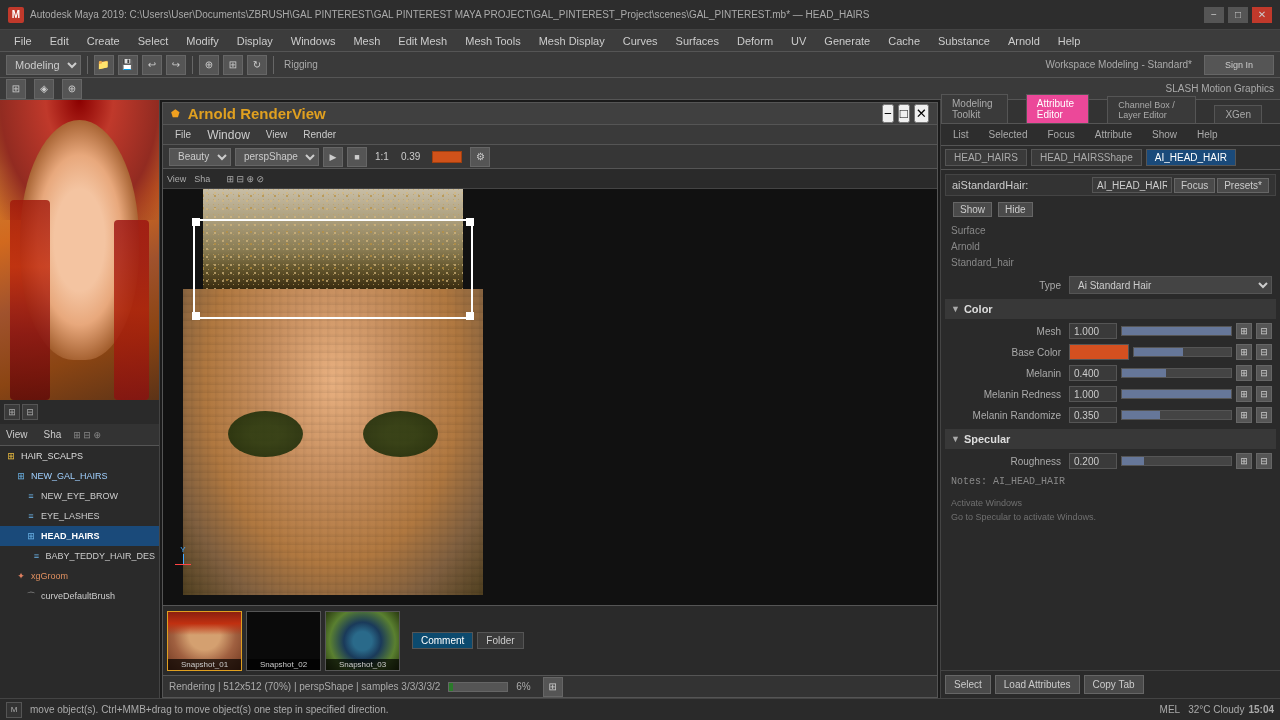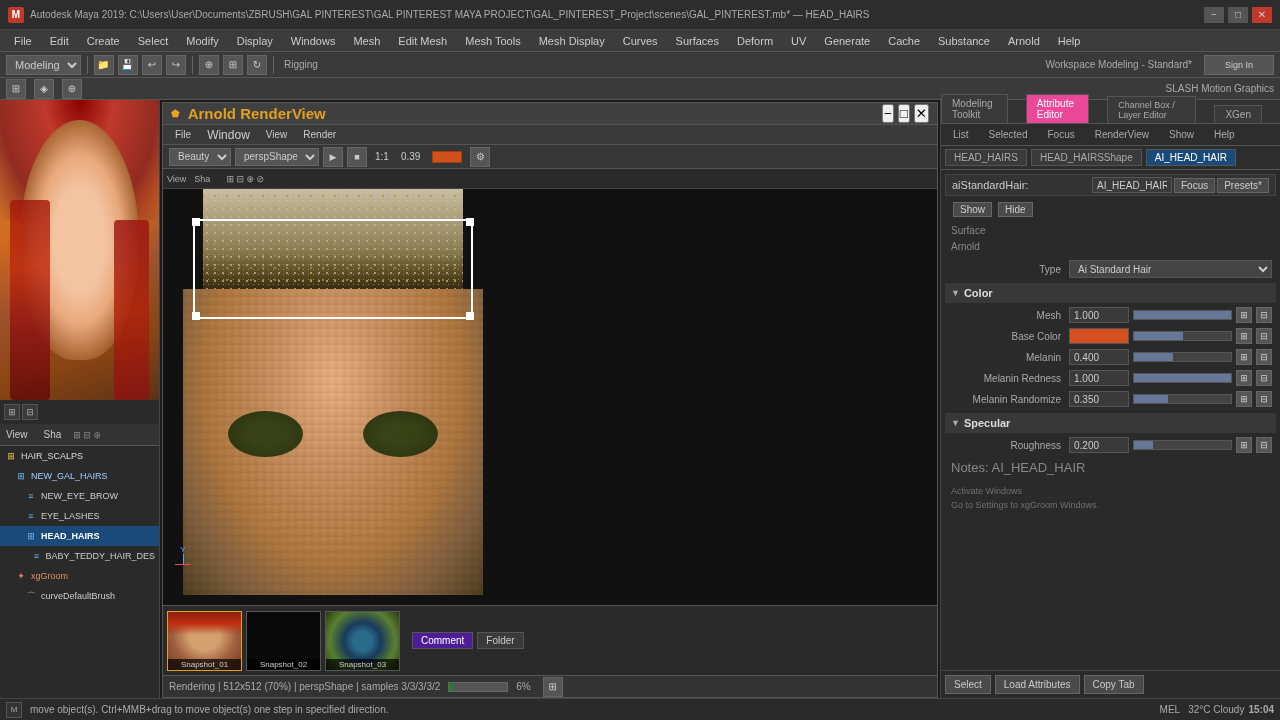--- a/index.html
+++ b/index.html
@@ -271,21 +271,21 @@
     }
     .thumb-tab {
       padding: 2px 8px;
       background: #3a3a3a;
       border: 1px solid #555;
       font-size: 10px;
       color: #ccc;
       cursor: pointer;
     }
     .thumb-tab.active {
-      background: #4c1d95;
+      background: #0c4a6e;
       color: white;
     }
 
     
     #render-status {
       height: 22px;
       background: #333;
       display: flex;
       align-items: center;
       padding: 0 6px;
@@ -420,21 +420,21 @@
       text-align: right;
       padding-right: 8px;
     }
     .attr-value-container {
       flex: 1;
       display: flex;
       align-items: center;
       gap: 4px;
     }
     .attr-input {
-      width: 60px;
+      width: 48px;
       height: 16px;
       background: #3a3a3a;
       border: 1px solid #555;
       color: #ccc;
       font-size: 10px;
       padding: 0 4px;
     }
     .attr-slider {
       flex: 1;
       height: 10px;
@@ -499,22 +499,23 @@
 
     .node-info {
       padding: 4px 6px;
       font-size: 10px;
       color: #888;
       line-height: 1.6;
     }
 
     .notes-row {
       padding: 4px 6px;
-      font-size: 13px;
+      font-size: 10px;
       color: #888;
+      font-family: Liberation Mono, monospace;
     }
 
     
     .attr-bottom-btns {
       display: flex;
       padding: 4px;
       gap: 4px;
       border-top: 1px solid #444;
     }
     .attr-bottom-btn {
@@ -808,21 +809,21 @@
       <div class="right-tab">Modeling Toolkit</div>
       <div class="right-tab active">Attribute Editor</div>
       <div class="right-tab" style="font-size:9px;">Channel Box / Layer Editor</div>
       <div class="right-tab">XGen</div>
     </div>
 
     <div id="sub-tabs">
       <span class="sub-tab">List</span>
       <span class="sub-tab">Selected</span>
       <span class="sub-tab">Focus</span>
-      <span class="sub-tab">RenderView</span>
+      <span class="sub-tab">Attribute</span>
       <span class="sub-tab">Show</span>
       <span class="sub-tab">Help</span>
     </div>
 
     <div id="node-tabs">
       <div class="node-tab">HEAD_HAIRS</div>
       <div class="node-tab">HEAD_HAIRSShape</div>
       <div class="node-tab active">AI_HEAD_HAIR</div>
     </div>
 
@@ -837,20 +838,21 @@
         </div>
       </div>
       <div style="display:flex;gap:4px;padding:2px 6px;">
         <button class="show-btn">Show</button>
         <button class="hide-btn">Hide</button>
       </div>
 
       <div class="node-info">
         <div>Surface</div>
         <div>Arnold</div>
+        <div>Standard_hair</div>
       </div>
 
       <div class="type-row">
         <span class="type-label">Type</span>
         <select class="type-dropdown">
           <option>Ai Standard Hair</option>
         </select>
       </div>
 
       <div class="section-header">
@@ -934,21 +936,21 @@
           <div class="attr-icon-btn">⊟</div>
         </div>
       </div>
 
       <div class="notes-row">
         <span>Notes: AI_HEAD_HAIR</span>
       </div>
 
       <div style="padding:6px;font-size:9px;color:rgba(180,180,180,0.5);line-height:1.5;">
         <div>Activate Windows</div>
-        <div>Go to Settings to xgGroom Windows.</div>
+        <div>Go to Specular to activate Windows.</div>
       </div>
 
     </div>
 
     <div class="attr-bottom-btns">
       <button class="attr-bottom-btn">Select</button>
       <button class="attr-bottom-btn">Load Attributes</button>
       <button class="attr-bottom-btn">Copy Tab</button>
     </div>
   </div>

